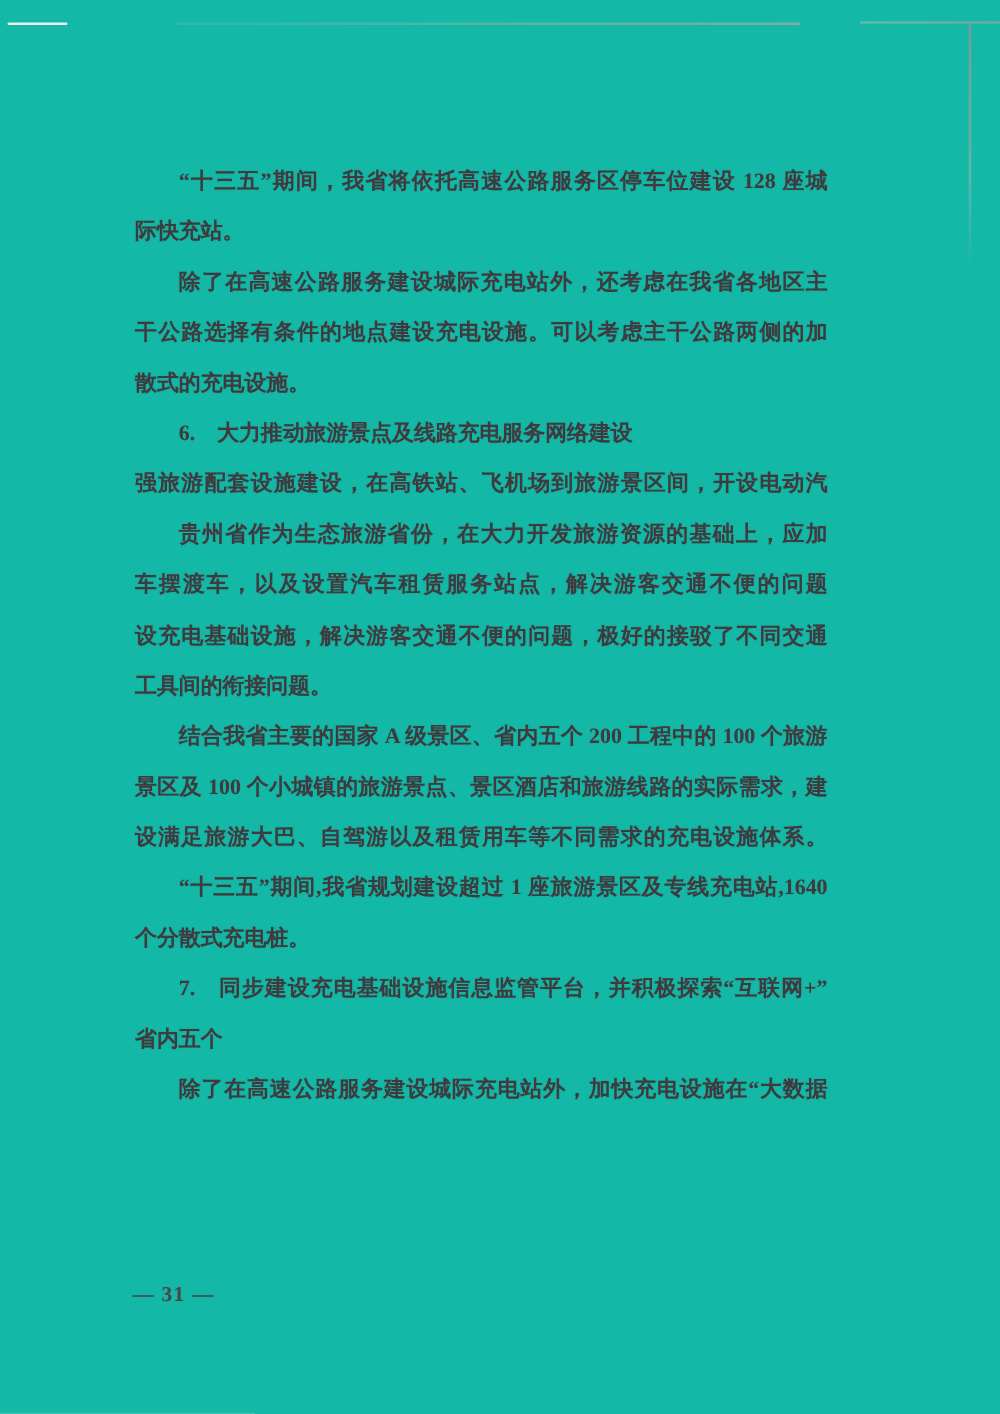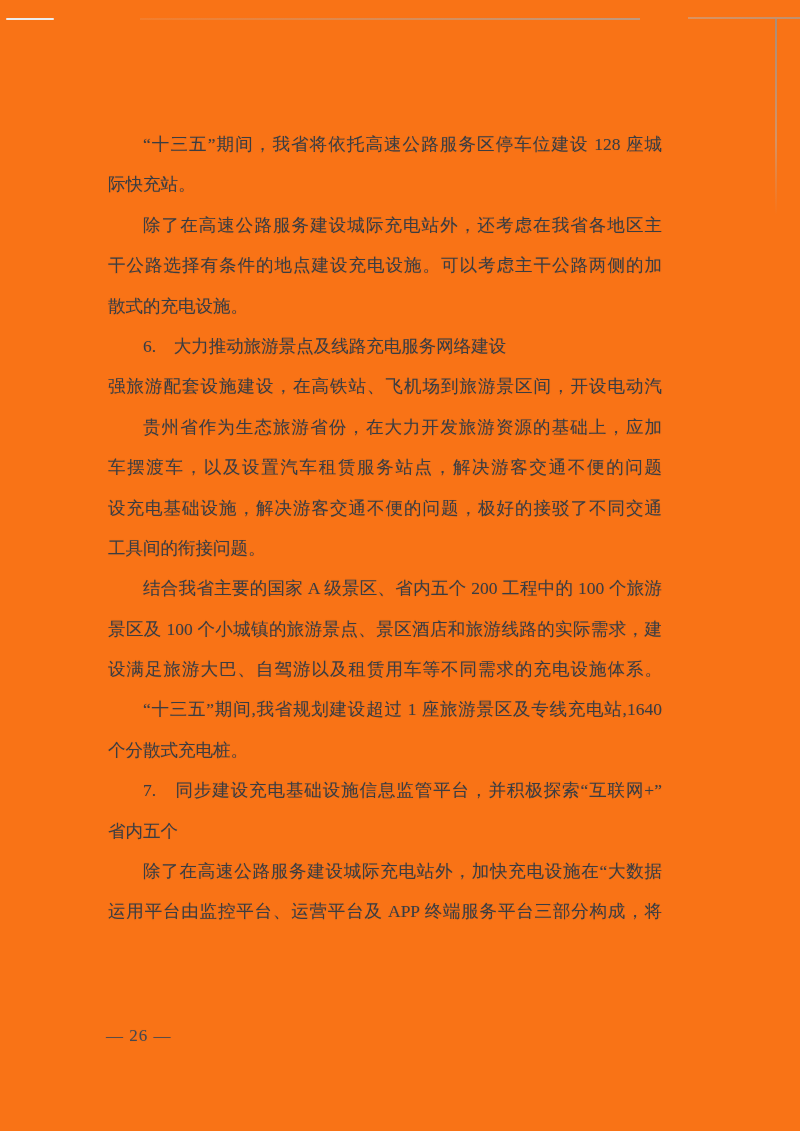--- a/index.html
+++ b/index.html
@@ -10,21 +10,22 @@
     width: 800px;
     height: 1131px;
     position: relative;
     background: #fcfcfb;
     font-family: "Liberation Serif", "DejaVu Serif", serif;
     overflow: hidden;
   }
   .paper {
     position: absolute;
     inset: 0;
-    background: #f97316;
+    background: #14b8a6;
+    font-weight: bold;
   }
   
   .artifact { position: absolute; pointer-events: none; }
   .h-line-a {
     left: 6px; top: 18px; width: 48px; height: 2px;
     background: #ececec; border-radius: 1px;
   }
   .h-line-b {
     left: 140px; top: 18px; width: 500px; height: 2px;
     background: linear-gradient(to right, rgba(205,205,205,0.12), rgba(168,168,168,0.72));
@@ -91,17 +92,16 @@
       <div class="line just">设充电基础设施，解决游客交通不便的问题，极好的接驳了不同交通</div>
       <div class="line">工具间的衔接问题。</div>
       <div class="line indent just">结合我省主要的国家 A 级景区、省内五个 200 工程中的 100 个旅游</div>
       <div class="line just">景区及 100 个小城镇的旅游景点、景区酒店和旅游线路的实际需求，建</div>
       <div class="line just">设满足旅游大巴、自驾游以及租赁用车等不同需求的充电设施体系。</div>
       <div class="line indent just">“十三五”期间,我省规划建设超过 1 座旅游景区及专线充电站,1640</div>
       <div class="line">个分散式充电桩。</div>
       <div class="line indent just">7.　同步建设充电基础设施信息监管平台，并积极探索“互联网+”</div>
       <div class="line">省内五个</div>
       <div class="line indent just">除了在高速公路服务建设城际充电站外，加快充电设施在“大数据</div>
-      <div class="line just">运用平台由监控平台、运营平台及 APP 终端服务平台三部分构成，将</div>
     </div>
 
-  <div class="footer">— 26 —</div>
+  <div class="footer">— 31 —</div>
 </div>
 
 </body></html>

